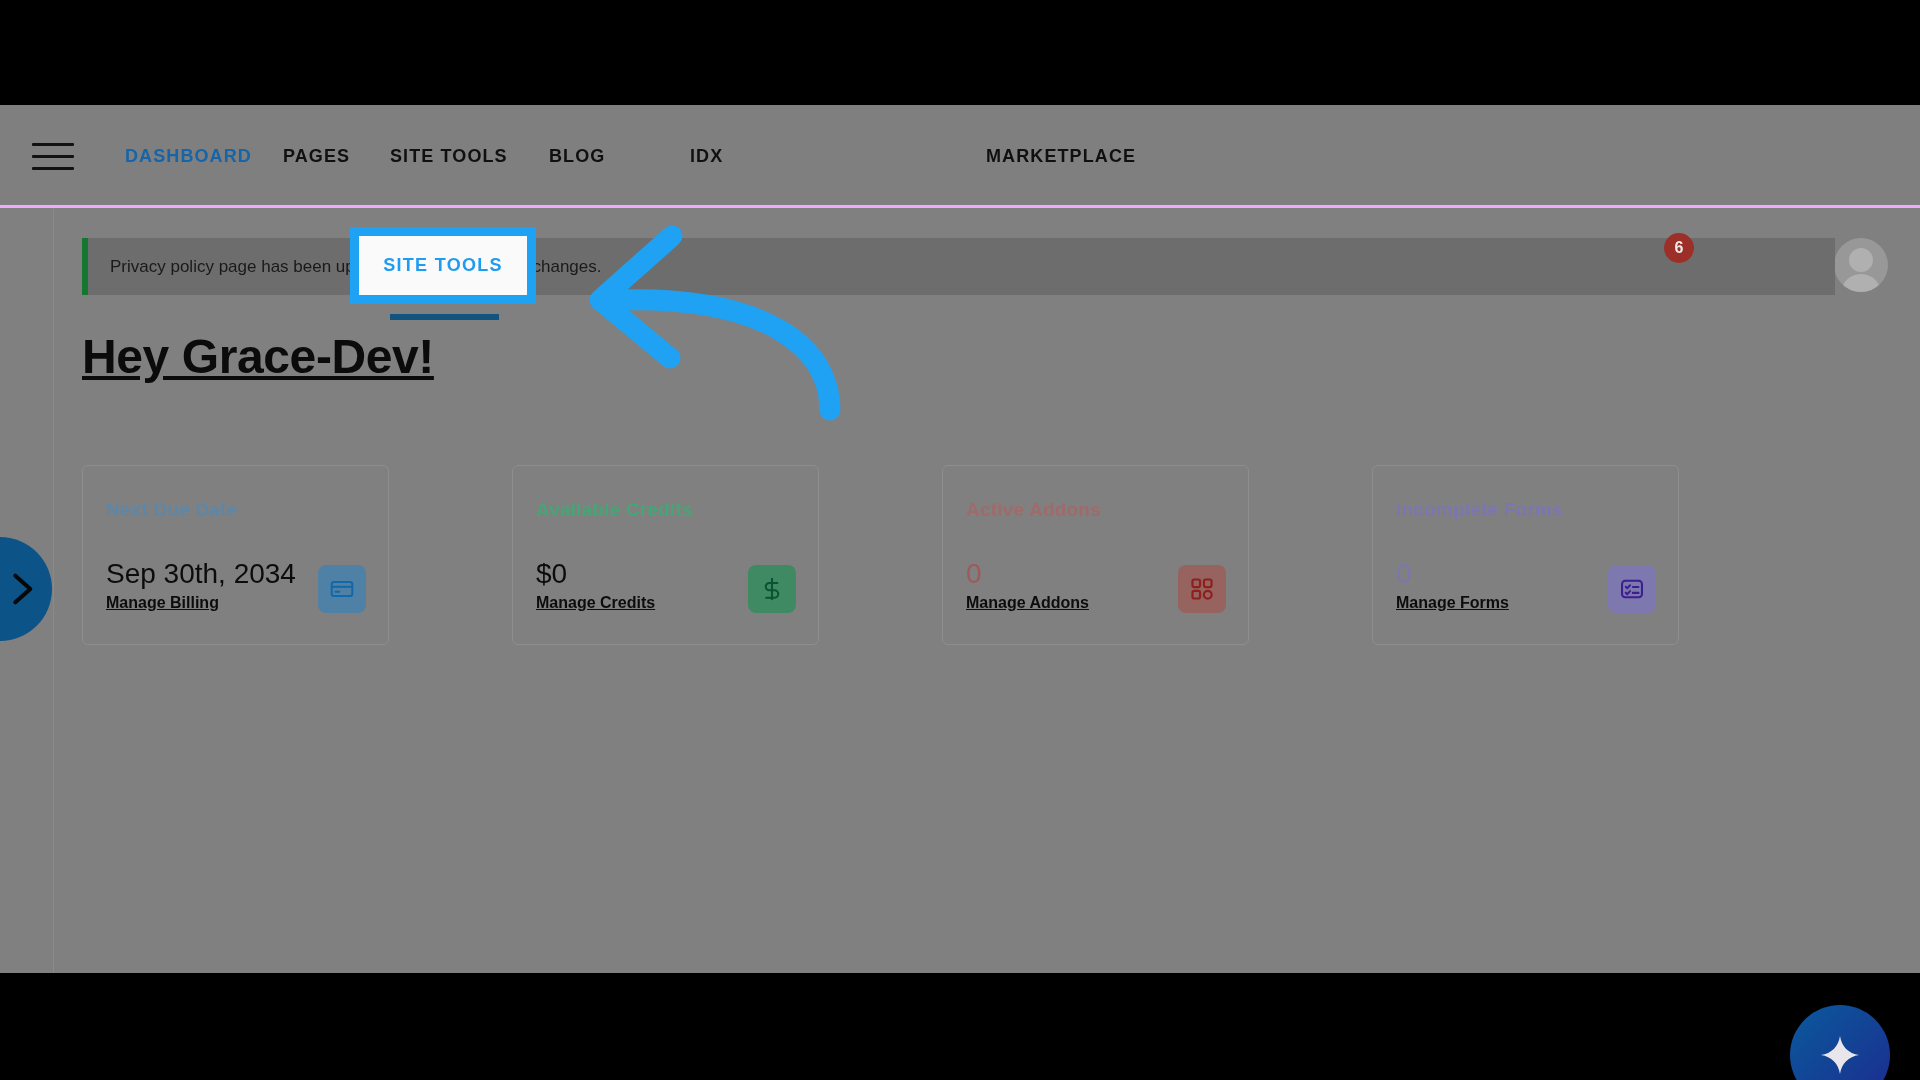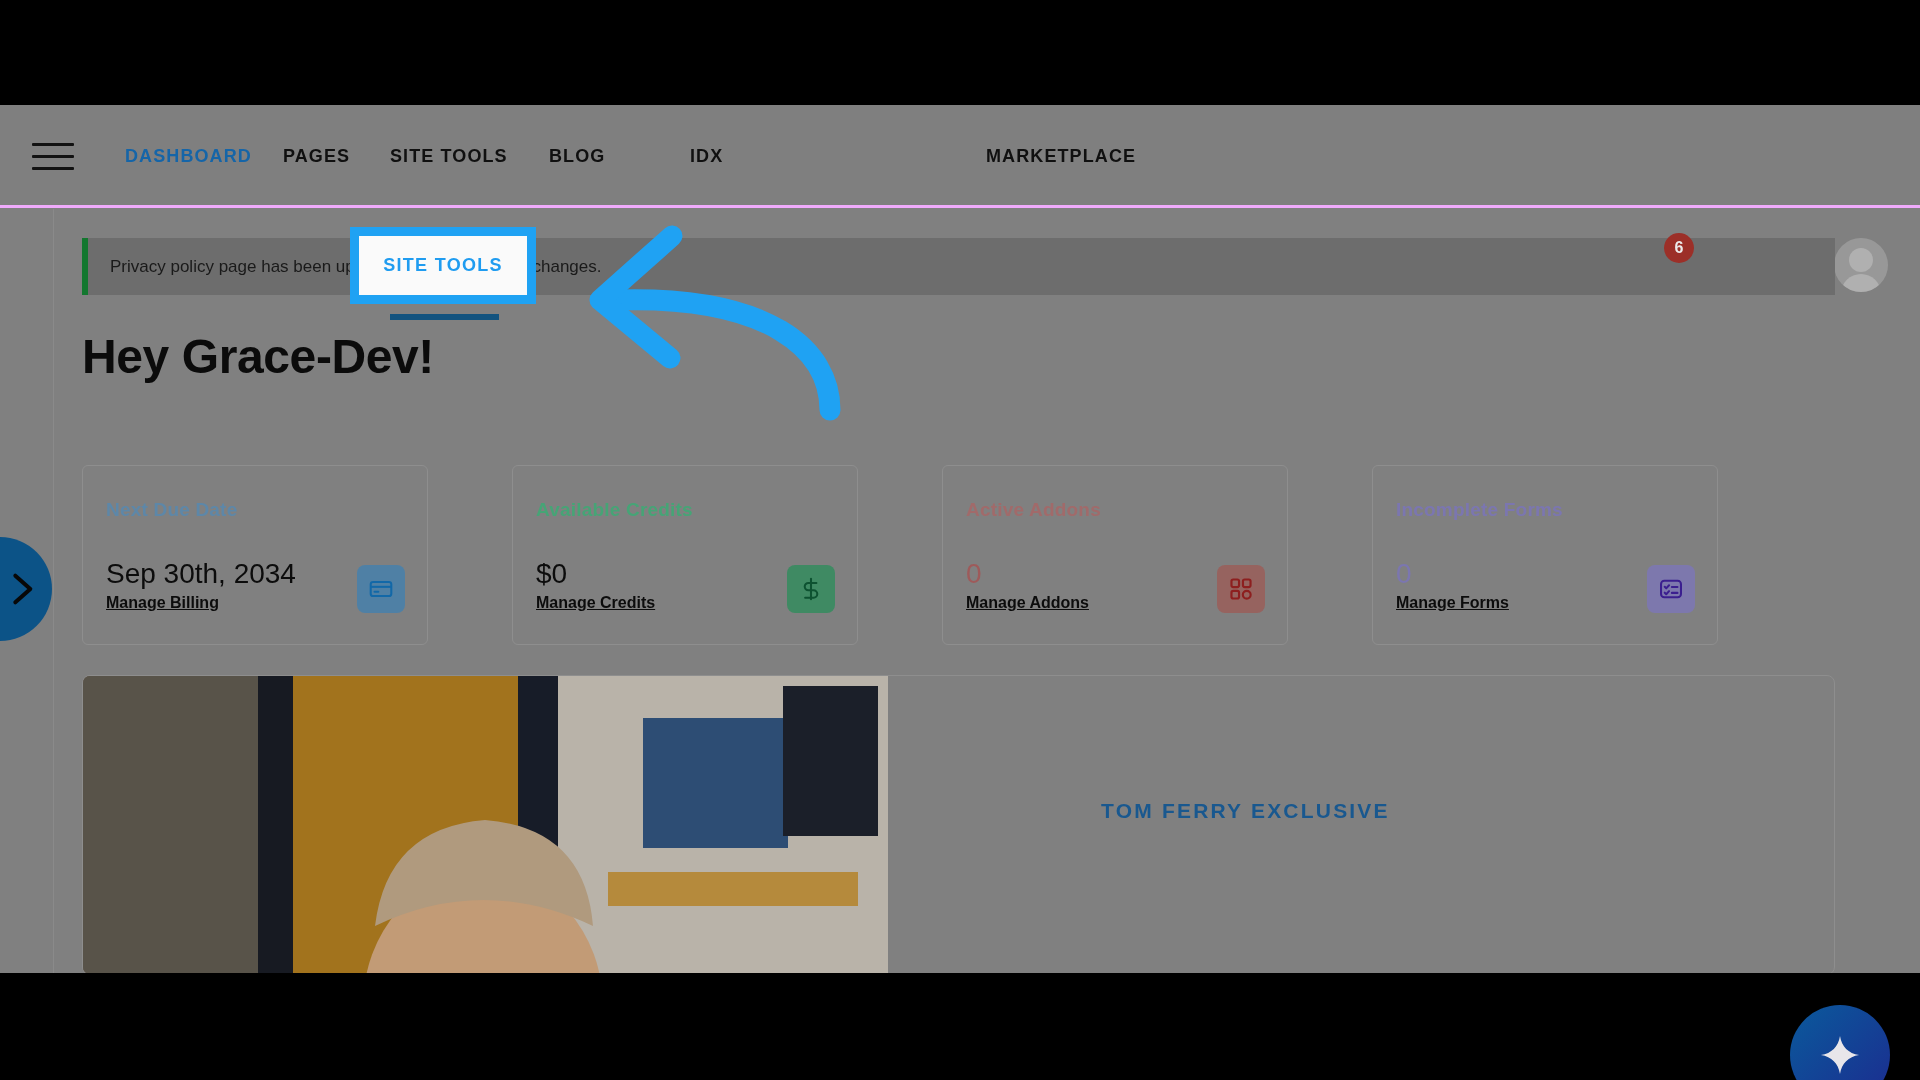--- a/index.html
+++ b/index.html
@@ -119,30 +119,30 @@
     display:flex; align-items:center;
   }
   #notice .txt {
     padding-left:22px; font-size:17px; color:#1a1a1a;
   }
   #notice .txt u { text-decoration:underline; cursor:pointer; }
 
   
   #greeting {
     position:absolute; left:82px; top:224px;
-    font-size:48px; font-weight:700; color:#0b0b0b; letter-spacing:-0.4px;
+    font-size:48px; font-weight:700; color:#0b0b0b; letter-spacing:-0.4px;text-decoration:underline;
   }
   #subgreeting {
     position:absolute; left:82px; top:297px;
     font-size:21px; color:#1d1d1d;
   }
 
   
   .card {
-    position:absolute; top:360px; width:346px; height:180px;
+    position:absolute; top:360px; width:307px; height:180px;
     border:1px solid #8e8e8e; border-radius:6px;
   }
   .card .title {
     position:absolute; left:23px; top:33px;
     font-size:19px; font-weight:700; letter-spacing:0.2px;
   }
   .card .value {
     position:absolute; left:23px; top:76px;
     font-size:28px; color:#0c0c0c;margin-top:16px;
   }
@@ -330,38 +330,20 @@
         <svg viewBox="0 0 24 24" fill="none" stroke="#3b1f8f" stroke-width="1.9" stroke-linecap="round" stroke-linejoin="round">
           <rect x="2.8" y="4.4" width="18.4" height="15.2" rx="3"></rect>
           <polyline points="6.2,10 7.6,11.4 10.2,8.6"></polyline>
           <line x1="12.8" y1="10.2" x2="18" y2="10.2"></line>
           <polyline points="6.2,15.4 7.6,16.8 10.2,14"></polyline>
           <line x1="12.8" y1="15.6" x2="18" y2="15.6"></line>
         </svg>
       </div>
     </div>
 
-    <div id="promo">
-      <div id="promo-thumb">
-        <svg viewBox="0 0 805 300" preserveAspectRatio="xMidYMid slice" style="width:805px;height:300px;display:block">
-          <rect x="0" y="0" width="805" height="300" fill="#6b6258"></rect>
-          <rect x="0" y="0" width="175" height="300" fill="#585349"></rect>
-          <rect x="175" y="0" width="35" height="300" fill="#171a22"></rect>
-          <rect x="210" y="0" width="225" height="300" fill="#a2731d"></rect>
-          <rect x="435" y="0" width="40" height="300" fill="#171c28"></rect>
-          <rect x="475" y="0" width="330" height="300" fill="#b9b3a9"></rect>
-          <rect x="560" y="42" width="145" height="130" fill="#2d4d74"></rect>
-          <rect x="700" y="10" width="95" height="150" fill="#1b1f29"></rect>
-          <rect x="525" y="196" width="250" height="34" fill="#b58a3c"></rect>
-          <ellipse cx="400" cy="330" rx="120" ry="135" fill="#c29b76"></ellipse>
-          <path d="M292 250 q12 -98 110 -106 q100 8 108 106 q-110 -52 -218 0z" fill="#b09a7e"></path>
-        </svg>
-      </div>
-      <div id="promo-label">TOM FERRY EXCLUSIVE</div>
-    </div>
   </div>
 
   <div id="fab">
     <svg viewBox="0 0 24 24">
       <path d="M12 1.6 C12.9 7.4 16.6 11.1 22.4 12 C16.6 12.9 12.9 16.6 12 22.4 C11.1 16.6 7.4 12.9 1.6 12 C7.4 11.1 11.1 7.4 12 1.6 Z" fill="#e8e6ea"></path>
     </svg>
   </div>
 </div>
 
 </body></html>

